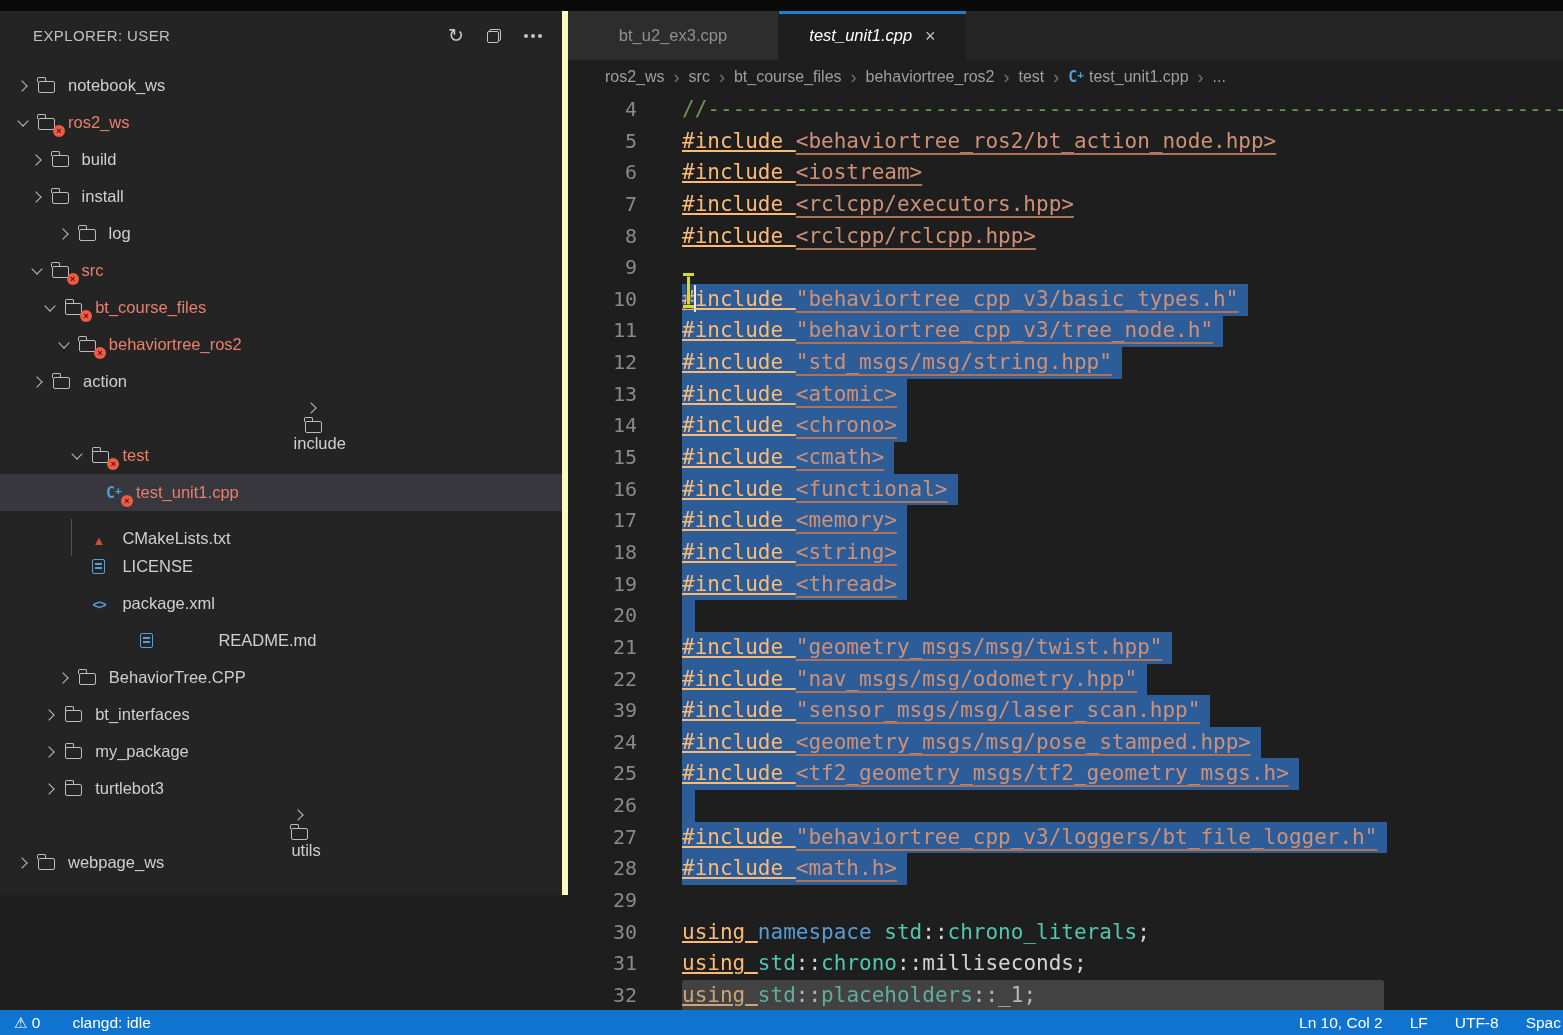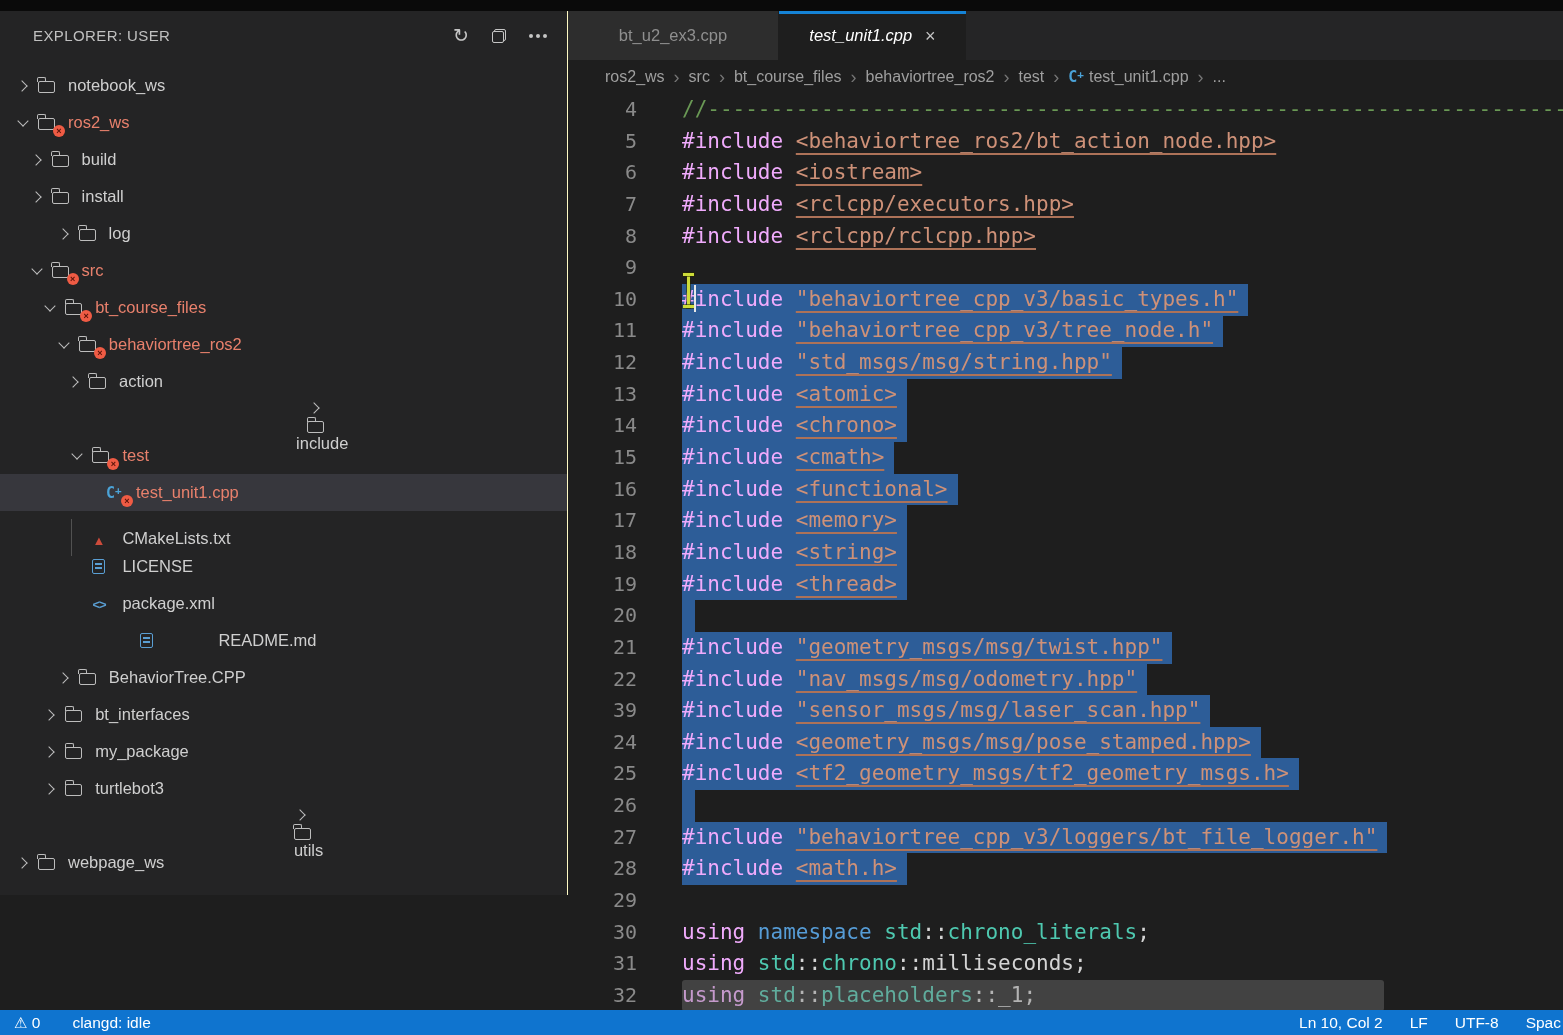--- a/index.html
+++ b/index.html
@@ -3,21 +3,21 @@
 <meta charset="utf-8">
 <style>
   * { margin:0; padding:0; box-sizing:border-box; }
   html,body { width:1563px; height:1035px; overflow:hidden; }
   body { background:#1e1e1e; font-family:"Liberation Sans", sans-serif; position:relative; }
 
   
   #top-strip { position:absolute; left:0; top:0; width:1563px; height:11px; background:#0a0a0a; }
 
   
-  #sidebar { position:absolute; left:0; top:11px; width:568px; height:884px; background:#242425; border-right:1px solid #fef9c3; }
+  #sidebar { position:absolute; left:0; top:11px; width:568px; height:884px; background:#242425; border-right:6px solid #fef9c3; }
   .sb-header { height:49px; display:flex; align-items:center; }
   .sb-title { margin-left:33px; font-size:15px; color:#c0c0c0; letter-spacing:.4px; flex:1; }
   .sb-actions { display:flex; align-items:center; gap:23px; margin-right:20px; color:#c5c5c5; }
   .icon-refresh { font-size:19px; line-height:1; color:#c5c5c5; }
   .icon-collapse { position:relative; width:14px; height:14px; }
   .icon-collapse::before { content:''; position:absolute; right:0; top:0; width:10px; height:10px; border:1.6px solid #c5c5c5; border-radius:2px; }
   .icon-collapse::after { content:''; position:absolute; left:0; bottom:0; width:10px; height:10px; border:1.6px solid #c5c5c5; border-radius:2px; background:#242425; }
   .icon-dots { width:4px; height:4px; border-radius:50%; background:#c5c5c5; box-shadow:7px 0 0 #c5c5c5, 14px 0 0 #c5c5c5; margin-right:14px; }
 
   #tree { position:relative; padding-top:7px; }
@@ -54,21 +54,21 @@
   .crumb { margin-right:9px; }
   .crumb-sep { margin-right:9px; color:#767676; font-size:18px; }
   .crumb-ico { margin-right:5px; }
 
   
   #code { position:absolute; left:568px; top:94px; right:0; bottom:25px; background:#1e1e1e; overflow:hidden;
           font-family:"DejaVu Sans Mono", monospace; font-size:21px; }
   .code-line { height:31.65px; line-height:31.65px; white-space:pre; }
   .gutter { display:inline-block; width:69px; text-align:right; color:#8a8a8a; font-size:20px; vertical-align:top; }
   .ltext { display:inline-block; margin-left:45px; vertical-align:top; }
-  .tok-kw { color:#f0abfc; }
+  .tok-kw { color:#fdba74;text-decoration:underline; }
   .tok-kw2 { color:#569CD6; }
   .tok-str { color:#CE9178; text-decoration:underline; text-decoration-color:#ad7258; text-underline-offset:5px; }
   .tok-type { color:#4EC9B0;margin-top:20px; }
   .tok-plain { color:#d4d4d4; }
   .tok-comment { color:#6A9955; }
   .selbg { background:#2d5d98; padding-right:10px; }
   .selstrip { display:inline-block; width:13px; height:31.65px; background:#2d5d98; vertical-align:top; }
   #hscrollbar { position:absolute; left:114px; top:886px; width:702px; height:31px; background:rgba(125,125,125,.38); border-radius:3px; }
 
   
@@ -172,21 +172,21 @@
       <div class="tree-row accent" style="padding-left: 54.8px;">
         <span class="chev-box">
           <span class="chev down"></span>
         </span>
         <span class="ico-box">
           <span class="icon-folder"></span>
           <span class="badge">×</span>
         </span>
         <span class="label">behaviortree_ros2</span>
       </div>
-      <div class="tree-row" style="padding-left: 65px; text-align: center;">
+      <div class="tree-row" style="padding-left: 29px; text-align: center;">
         <span class="chev-box">
           <span class="chev right"></span>
         </span>
         <span class="ico-box">
           <span class="icon-folder"></span>
         </span>
         <span class="label">action</span>
       </div>
       <div class="tree-row" style="padding-left: 68.4px; flex-direction: column;">
         <span class="chev-box">

